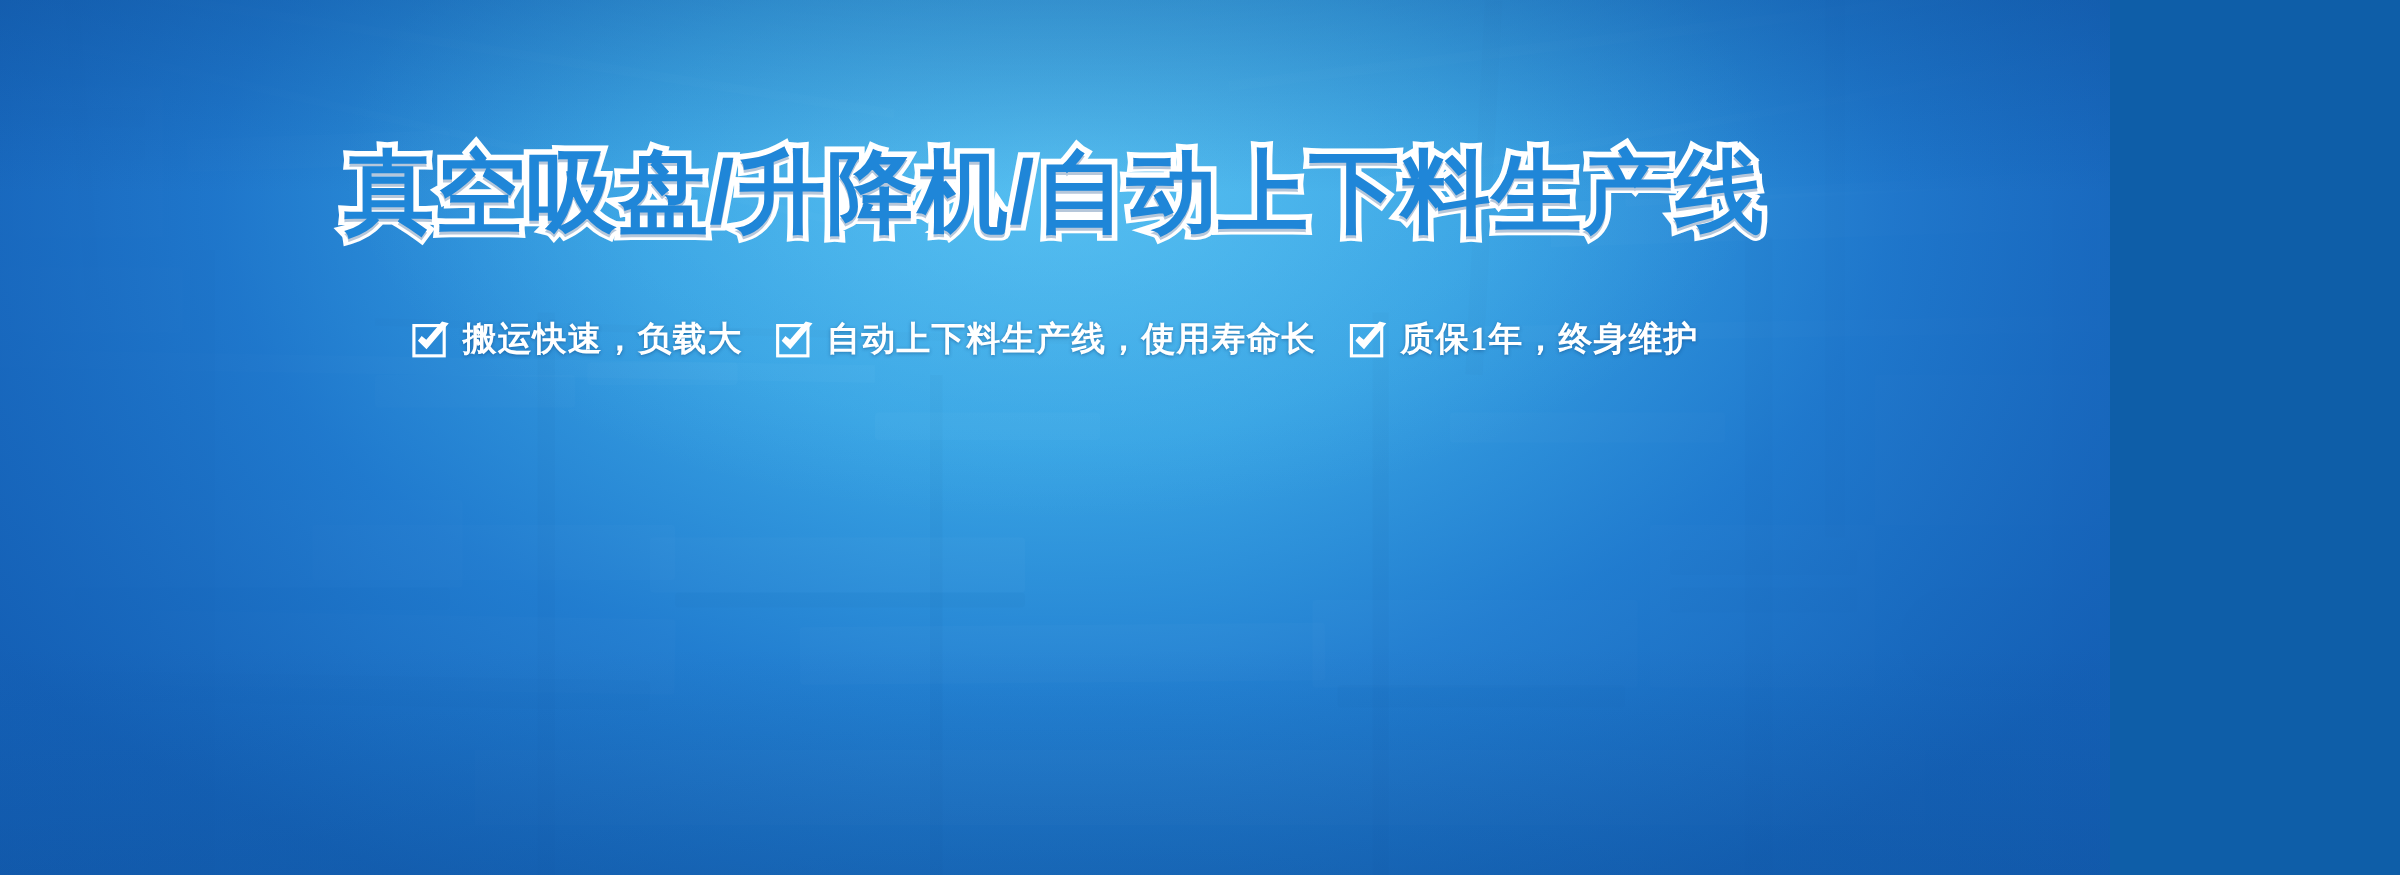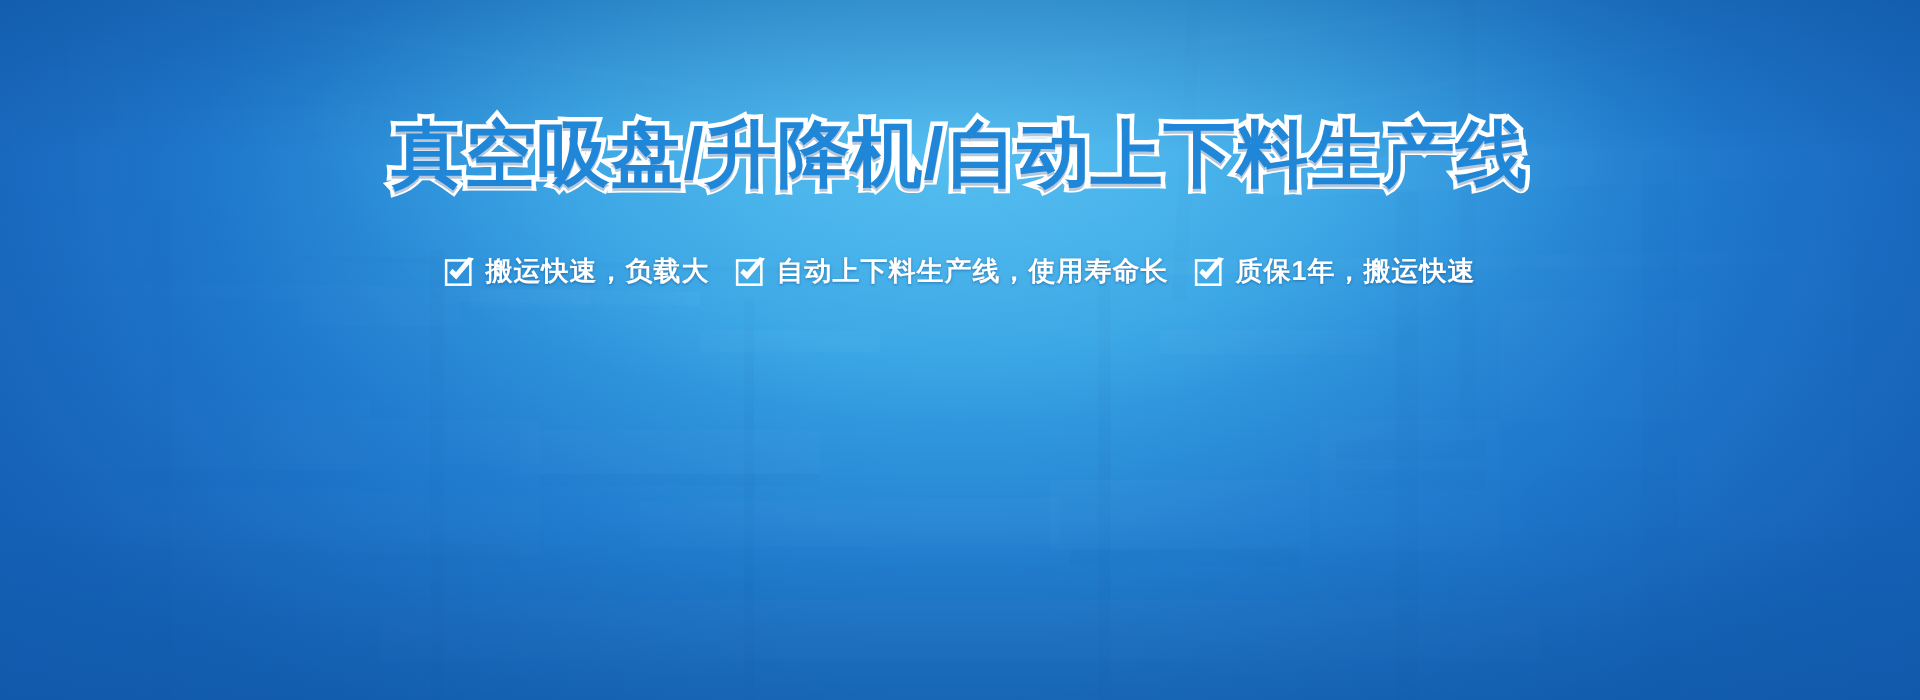--- a/index.html
+++ b/index.html
@@ -7,21 +7,21 @@
     margin: 0;
     padding: 0;
     background: #0e5ea8;
   }
   body {
     font-family: "Liberation Sans", "DejaVu Sans", sans-serif;
   }
 
   .banner {
     position: relative;
-    width: 1920px;
+    width: 1688px;
     height: 700px;
     overflow: hidden;
     background: #2a8fd8;
   }
 
   
   .photo-layer {
     position: absolute;
     inset: 0;
     overflow: hidden;
@@ -125,20 +125,21 @@
     box-shadow: 0 2px 6px rgba(10,60,120,0.22);
   }
 
   .features {
     margin-top: 66px;
     display: flex;
     align-items: center;
     justify-content: center;
     gap: 26px;
     white-space: nowrap;
+    font-family: Liberation Serif, serif;
   }
   .feature {
     display: flex;
     align-items: center;
     gap: 10px;
   }
   .check-icon {
     position: relative;
     width: 31px;
     height: 31px;
@@ -251,18 +252,18 @@
         <span class="feature-label">自动上下料生产线，使用寿命长</span>
       </div>
 
       <div class="feature">
         <span class="check-icon">
           <svg viewBox="0 0 32 32" aria-hidden="true">
             <rect x="2.2" y="4.6" width="25" height="25" fill="none" stroke="#ffffff" stroke-width="2.6"></rect>
             <path d="M5.5 17.2 L12.6 24.2 L31 2.6 L25.4 1.2 L12.4 16.4 L8.6 13.2 Z" fill="#ffffff"></path>
           </svg>
         </span>
-        <span class="feature-label">质保1年，搬运快速</span>
+        <span class="feature-label">质保1年，终身维护</span>
       </div>
 
     </div>
   </div>
 </div>
 
 </body></html>

